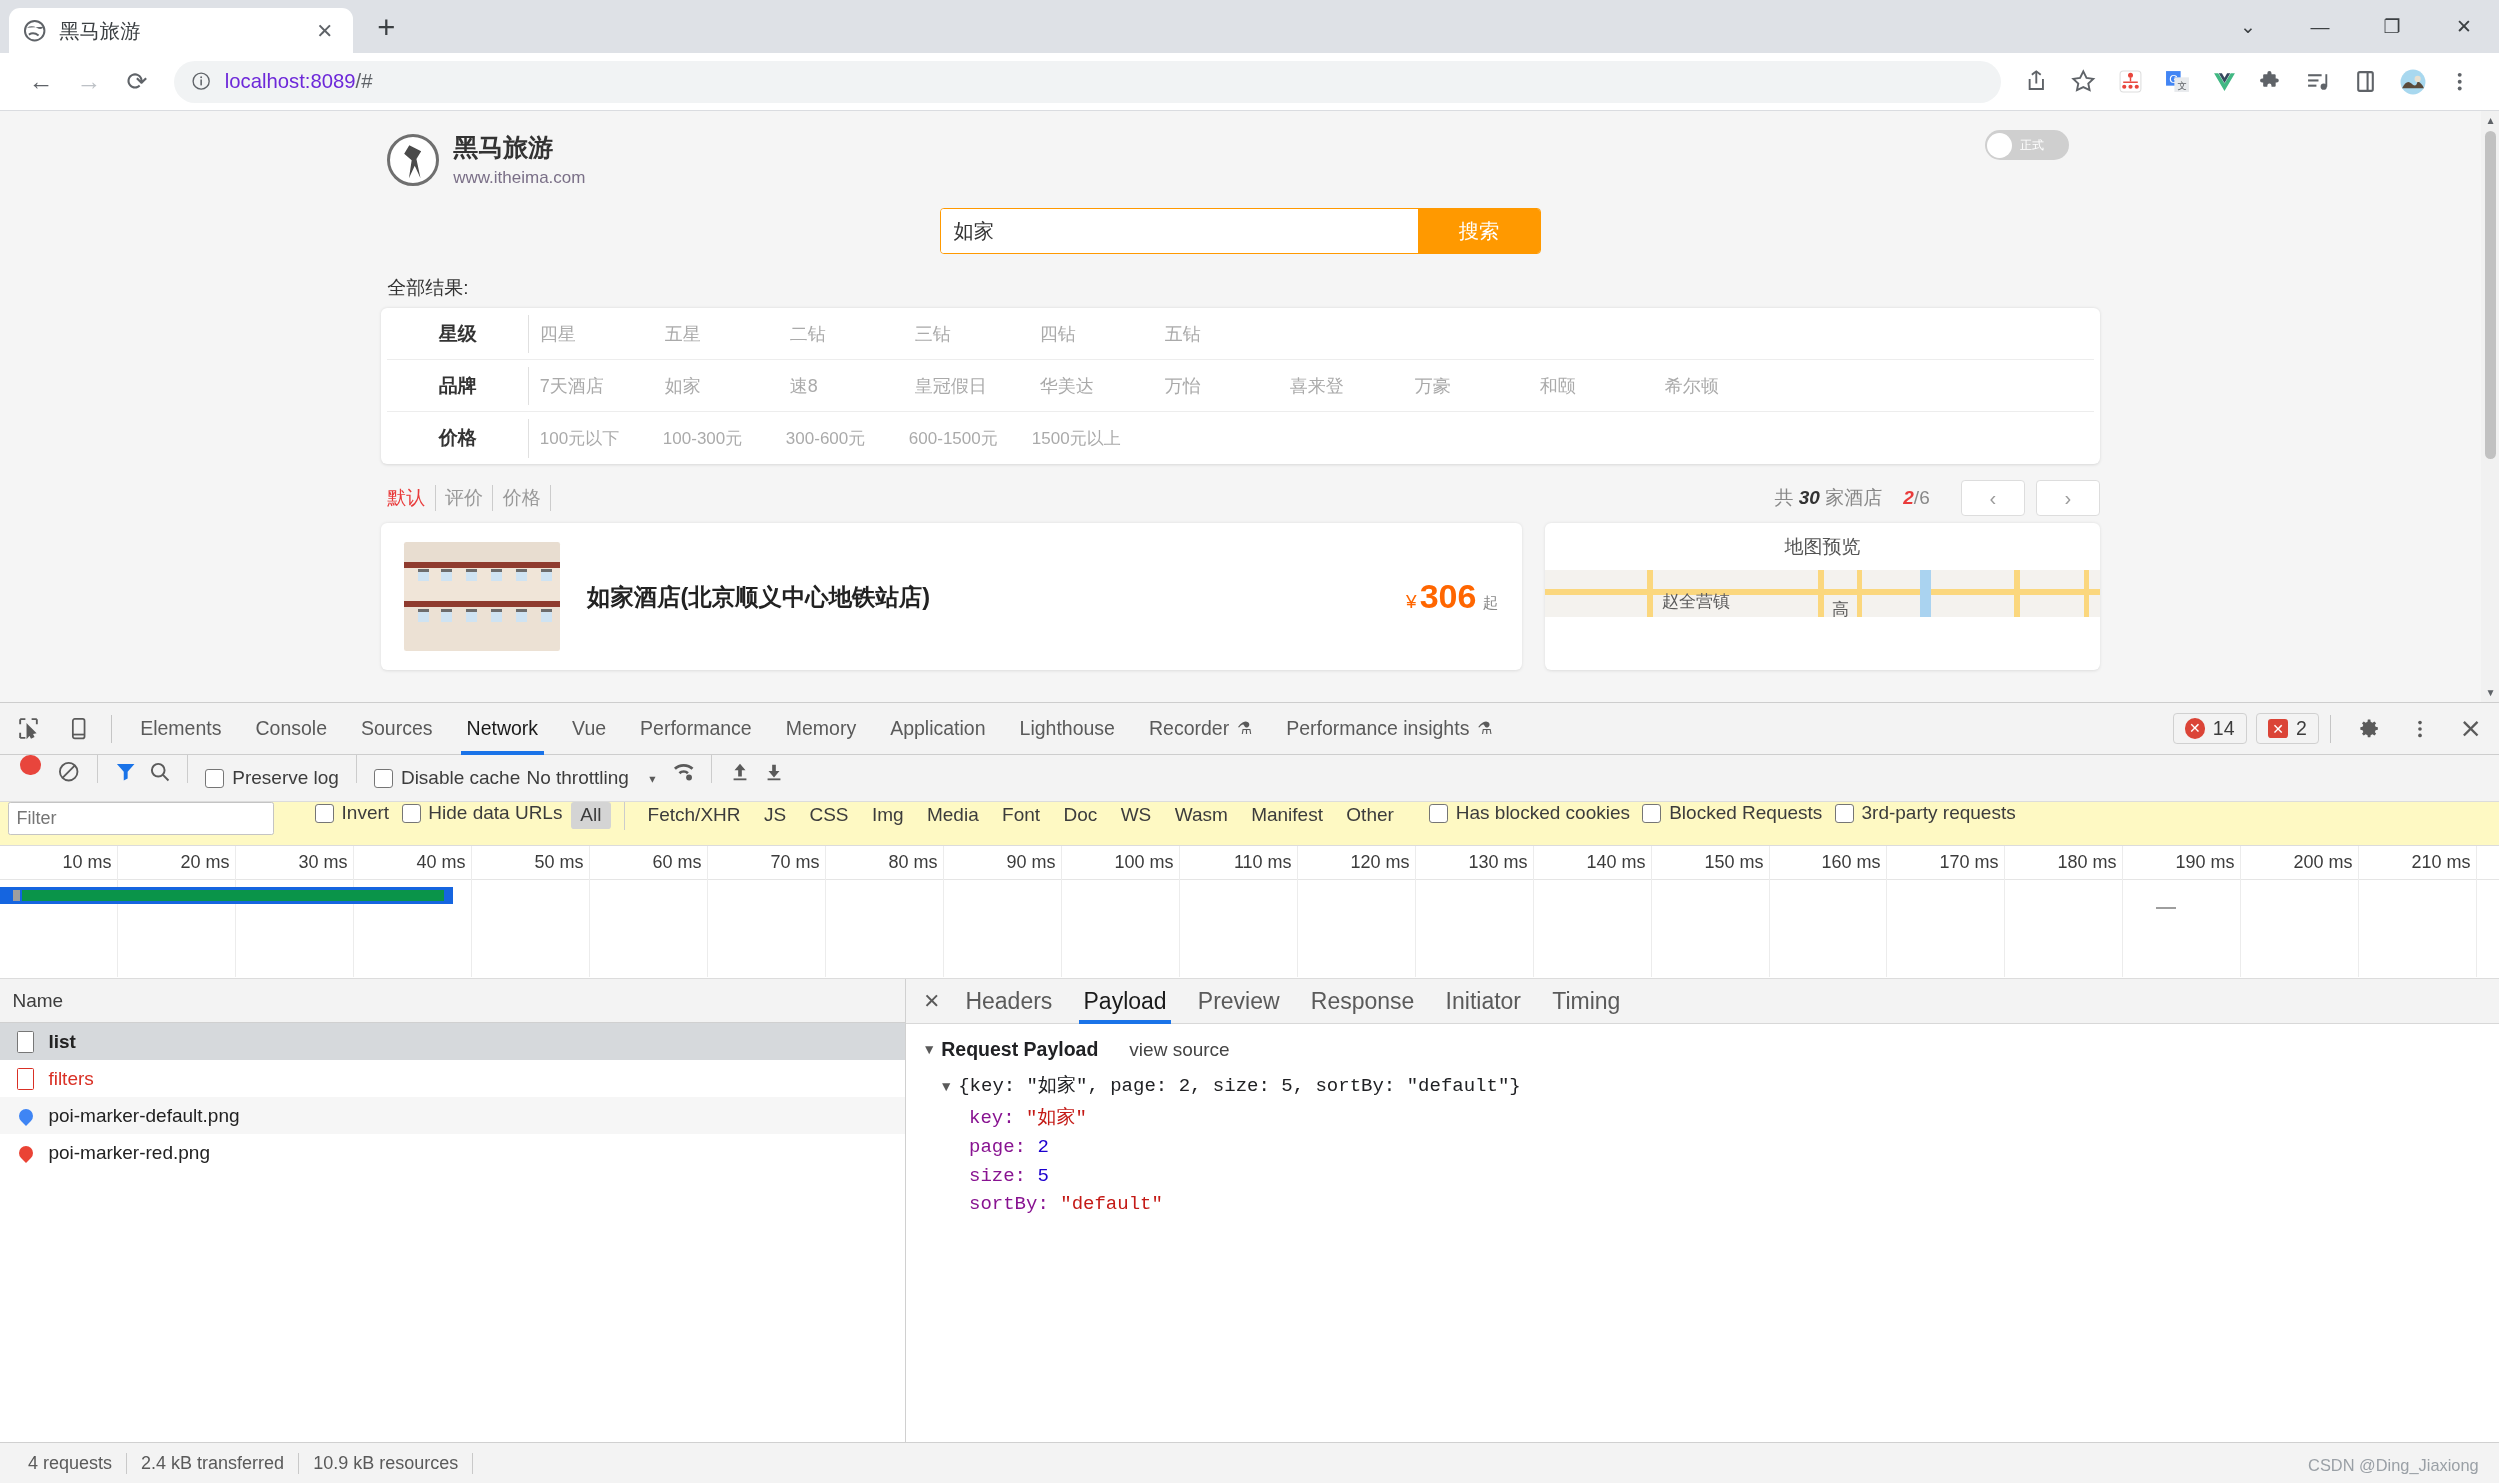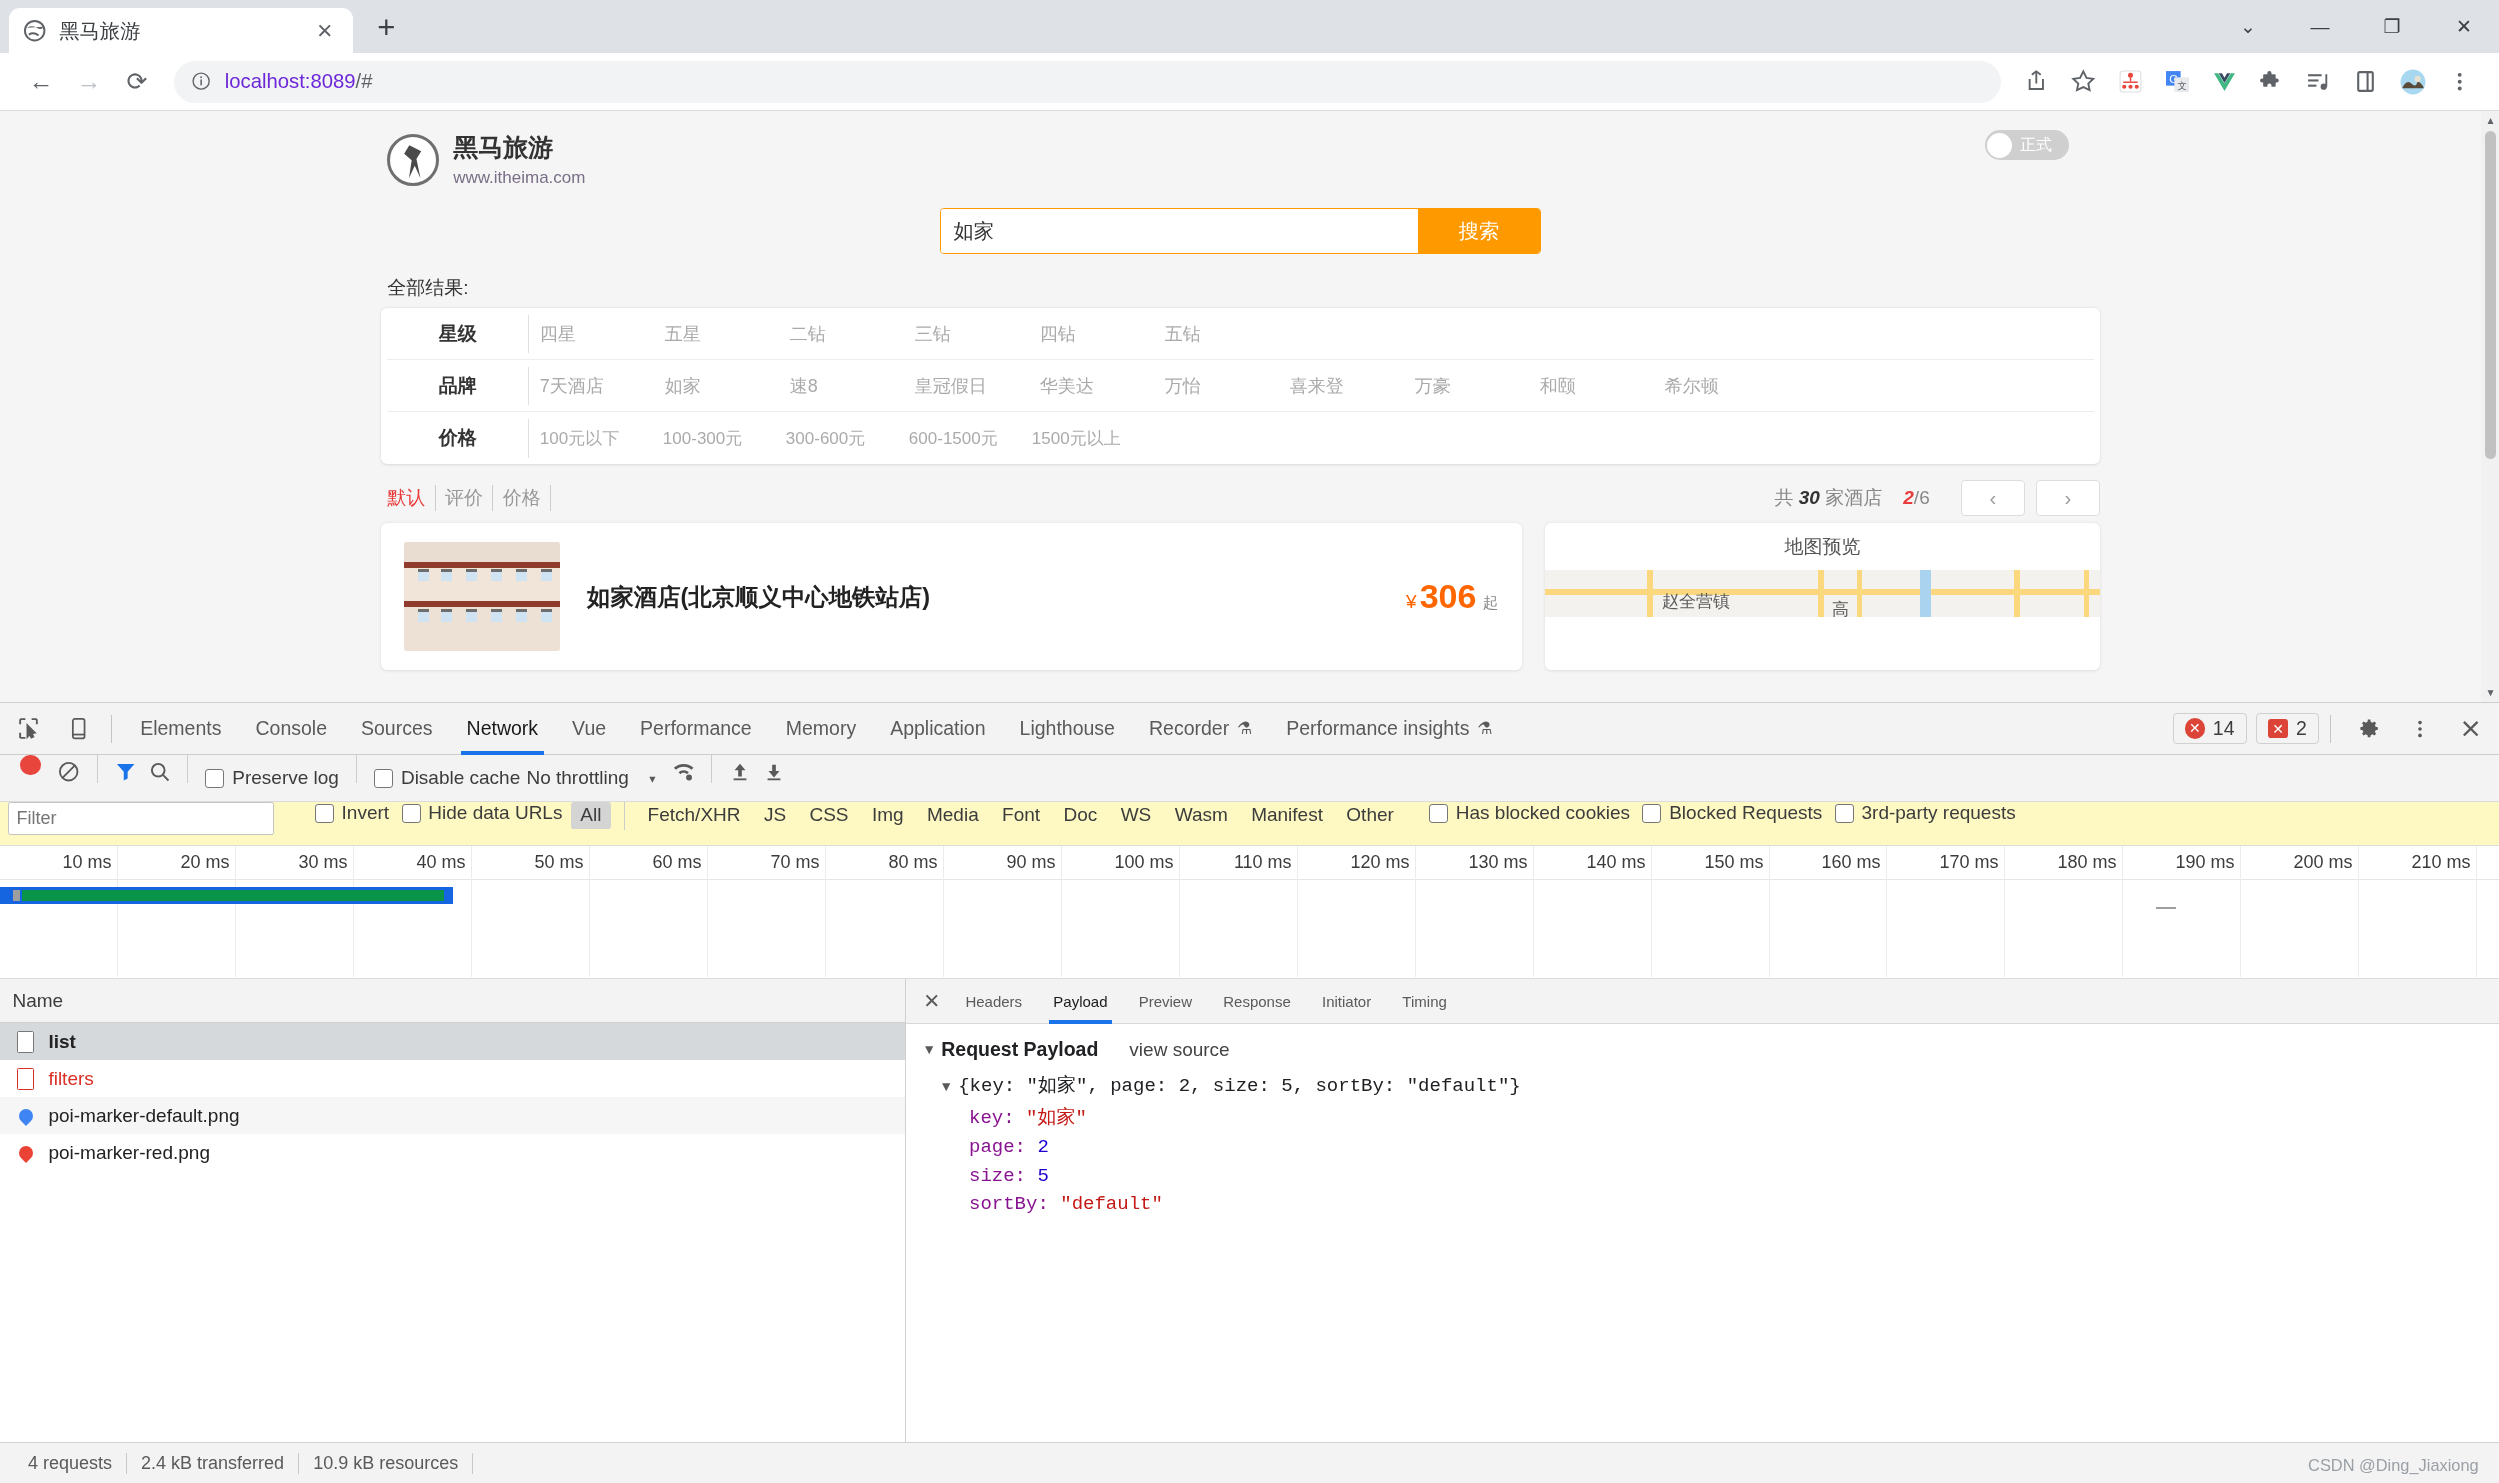--- a/index.html
+++ b/index.html
@@ -67,21 +67,21 @@
   }
   .brand-text .bname { font-size: 25px; font-weight: bold; color: #333; line-height: 1.1; }
   .brand-text .burl { font-size: 17px; color: #7a6f87; margin-top: 6.2px; }
 
   .toggle-wrap { position: absolute; right: 31px; top: 19px; }
   .toggle {
     width: 84px; height: 30px; border-radius: 15px; background: #cfcfcf;
     display: flex; align-items: center; padding: 2.3px; cursor: pointer;
   }
   .toggle .knob { width: 25px; height: 25px; border-radius: 50%; background: #fff; }
-  .toggle .tlabel { font-size: 16px; color: #fff; margin-left: 7.8px; }
+  .toggle .tlabel { font-size: 12px; color: #fff; margin-left: 7.8px; }
 
   .searchrow { display: flex; justify-content: center; margin-top: 20.3px; }
   .searchbox { display: flex; width: 601px; border: 1.6px solid #f90; border-radius: 3.9px; overflow: hidden; }
   .searchbox input {
     flex: 1; height: 44px; border: none; outline: none; font-size: 20.3px; padding: 0 12.5px;
     font-family: "Liberation Sans", sans-serif; color: #333;
   }
   .searchbox button {
     width: 122px; background: #f90; color: #fff; border: none; font-size: 20.3px; cursor: pointer;
     font-family: "Liberation Sans", sans-serif;
@@ -203,21 +203,21 @@
   .nw-row .rdoc { width: 17px; height: 22px; border: 1.6px solid #777; border-radius: 1.6px; background:#fff; }
   .nw-row .rdoc.red { border-color: #d93025; }
   .nw-row.red-text { color: #d93025; }
   .pin { width: 14px; height: 14px; border-radius: 50% 50% 50% 0; transform: rotate(-45deg); }
   .pin.blue { background: #3f85f4; }
   .pin.red { background: #ea4335; }
 
   .nw-detail { flex: 1; background: #fff; display: flex; flex-direction: column; min-width: 0; }
   .det-tabbar { height: 45px; display: flex; align-items: center; border-bottom: 0.8px solid #d8d8d8; background: #f3f3f3; padding-left: 7.8px; }
   .det-close { width: 36px; height: 36px; display: flex; align-items: center; justify-content: center; font-size: 20.3px; color: #5a5a5a; cursor: pointer; }
-  .det-tab { font-size: 15px; color: #5a5a5a; padding: 0 15.6px; height: 45px; display: flex; align-items: center; cursor: pointer; position: relative; }
+  .det-tab { font-size: 23px; color: #5a5a5a; padding: 0 15.6px; height: 45px; display: flex; align-items: center; cursor: pointer; position: relative; }
   .det-tab.active { color: #1a1a1a; }
   .det-tab.active::after { content:""; position:absolute; left:11px; right:11px; bottom:0; height:3.1px; background:#1a73e8; }
   .det-body { flex: 1; padding: 14px 19px; font-family: "Liberation Mono", monospace; font-size: 19px; overflow: hidden; }
   .pl-head { display: flex; align-items: center; margin-bottom: 11px; }
   .pl-caret { font-size: 14px; color: #5a5a5a; margin-right: 7.8px; }
   .pl-title { font-weight: bold; color: #202124; font-family: "Liberation Sans", sans-serif; font-size: 19.5px; }
   .pl-viewsrc { color: #444; font-family: "Liberation Sans", sans-serif; font-size: 19px; margin-left: 31px; cursor: pointer; }
   .pl-obj { margin-left: 17px; color: #202124; }
   .pl-line { margin-left: 44px; margin-top: 6.2px; }
   .k { color: #881391; }

